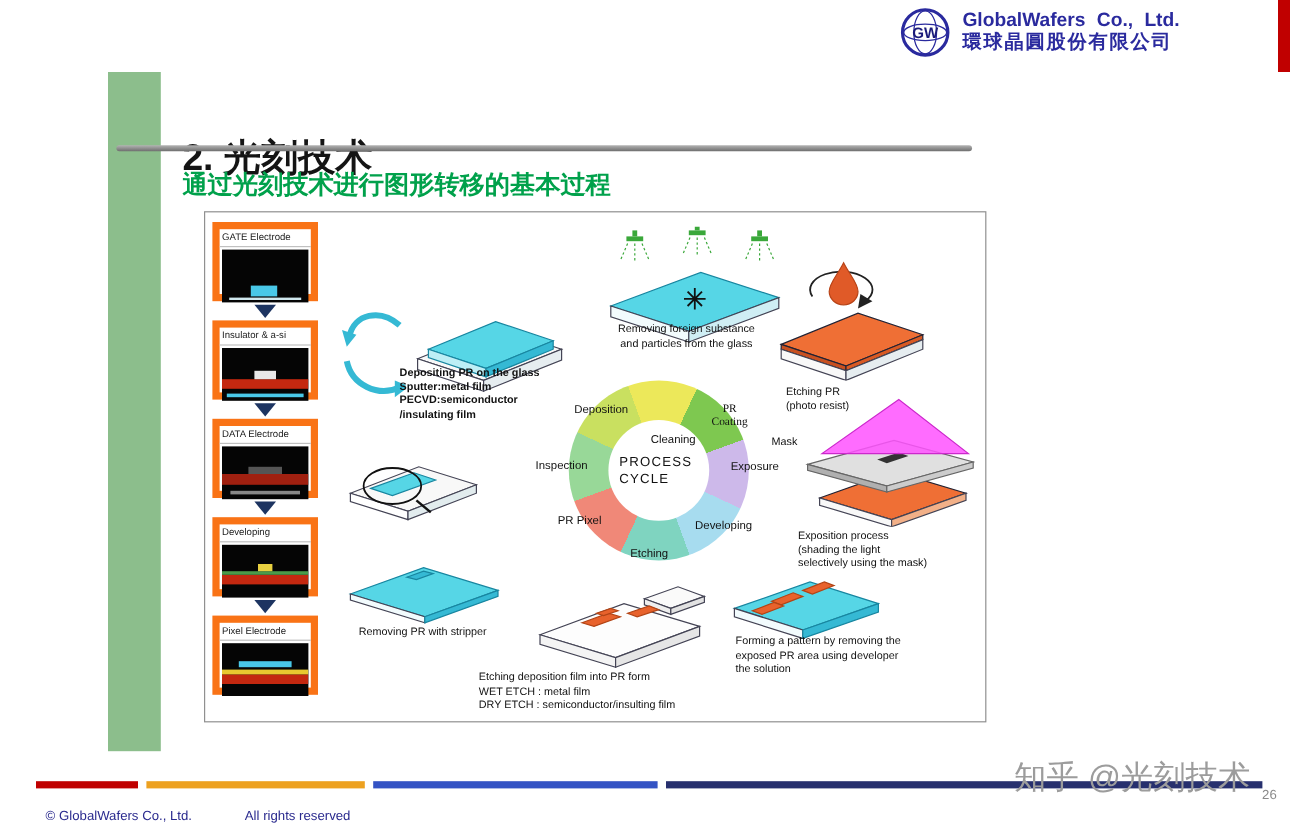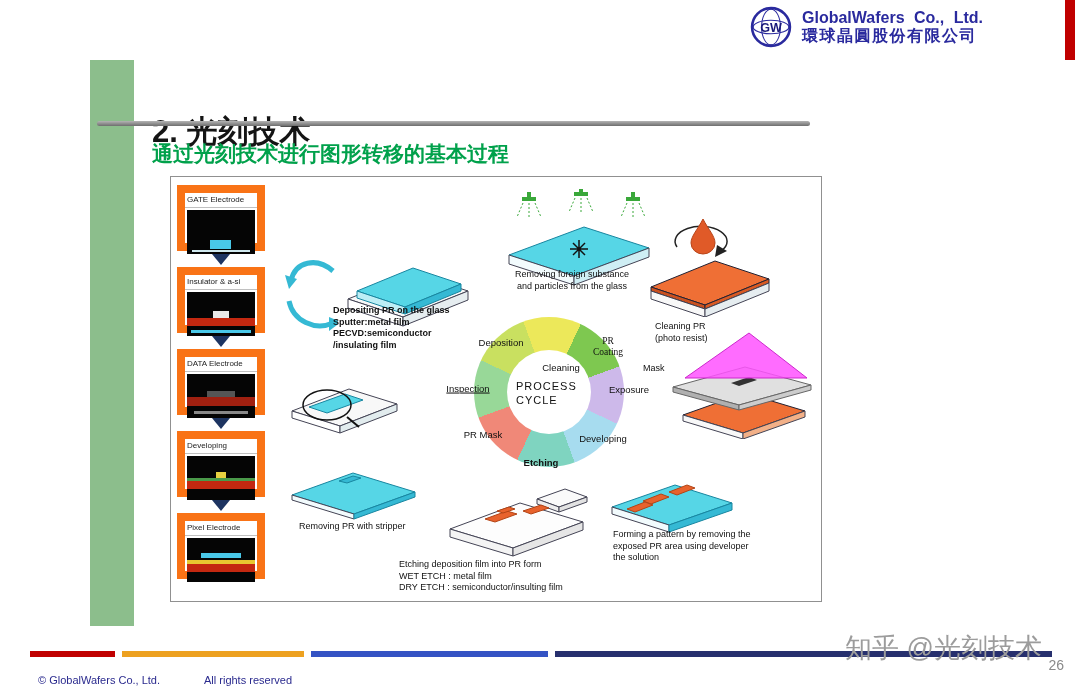--- a/index.html
+++ b/index.html
@@ -21,21 +21,21 @@
     background:var(--accent-green-bar,#8cbe8c); }
   .title { position:absolute; left:152px; top:66px; font-size:31px; font-weight:bold; color:#141414;margin-top:45px; }
   .title-rule { position:absolute; left:97px; top:121px; width:713px; height:5px;
     border-radius:3px; background:linear-gradient(to bottom,#b4b4b4,#6e6e6e); }
   .subtitle { position:absolute; left:152px; top:140px; font-size:21px; font-weight:bold;
     color:var(--subtitle-green,#00a14b); }
   
   .diagram { position:absolute; left:170px; top:176px; width:650px; height:424px;
     border:1px solid #909090; background:#fff; }
   
-  .sbox { position:absolute; left:6px; width:88px; height:66px; border:8px solid #f97316;
+  .sbox { position:absolute; left:6px; width:88px; height:66px; border:6px solid #f97316;
     background:#fff; box-sizing:border-box; }
   .slabel { height:12px; line-height:12px; font-size:8px; padding:1px 2px; color:#222;
     border-bottom:1px solid #c0c0c0; white-space:nowrap; overflow:hidden; }
   .sart { position:relative; margin:2px; height:44px; background:#050505; overflow:hidden; }
   .sart i { position:absolute; display:block; }
   .a0 .l1 { left:34%; bottom:5px; width:30%; height:9px; background:#49c8e8; }
   .a0 .l2 { left:8%;  bottom:2px; width:84%; height:2px; background:#cfe8ee; }
   .a1 .l1 { left:0; bottom:10px; width:100%; height:8px; background:#c42810; }
   .a1 .l2 { left:38%; bottom:18px; width:24%; height:7px; background:#e8e8e8; }
   .a1 .l3 { left:6%; bottom:3px; width:88%; height:3px; background:#49c8e8; }
@@ -55,22 +55,22 @@
   .ring { position:absolute; left:303px; top:140px; width:150px; height:150px; border-radius:50%;
     background:conic-gradient(from -20deg,
       #ece85a 0 45deg, #7ec850 45deg 90deg, #cdb9ea 90deg 135deg, #a7dcef 135deg 180deg,
       #7fd4c0 180deg 225deg, #f08878 225deg 270deg, #98d898 270deg 315deg, #c9e060 315deg 360deg); }
   .ring::after { content:""; position:absolute; inset:33px; background:#fff; border-radius:50%; }
   .cycle-center { position:absolute; left:378px; top:216px; transform:translate(-50%,-50%);
     width:66px; font-size:11px; letter-spacing:1px; color:#111; line-height:1.3; }
   .cstep { position:absolute; transform:translate(-50%,-50%); font-size:9.5px; color:#111;
     text-align:center; white-space:pre-line; line-height:1.15; }
   .s0 { left:390px; top:166px;margin-top:25px; } .s1 { left:437px; top:170px;font-family:Liberation Serif, serif; } .s2 { left:458px; top:213px; }
-  .s3 { left:432px; top:262px; } .s4 { left:370px; top:286px;font-weight:bold; } .s5 { left:312px; top:258px; }
-  .s6 { left:297px; top:212px;text-decoration:underline; } .s7 { left:330px; top:166px; }
+  .s3 { left:432px; top:262px; } .s4 { left:370px; top:286px; } .s5 { left:312px; top:258px; }
+  .s6 { left:297px; top:212px; } .s7 { left:330px; top:166px; }
   
   .illus { position:absolute; }
   .il-clean { left:328px; top:12px; }  .il-dep { left:172px; top:70px; }
   .il-dep-arrows { left:112px; top:78px; } .il-coat { left:472px; top:40px; }
   .il-mask { left:486px; top:154px; }  .il-dev { left:436px; top:294px; }
   .il-etch { left:274px; top:310px; }  .il-strip { left:116px; top:284px; }
   .il-insp { left:116px; top:200px; }
   .cap { position:absolute; font-size:9px; line-height:1.3; color:#111; white-space:pre-line; }
   .cap-clean { left:322px; top:92px; width:158px; text-align:center; }
   .cap-dep   { left:162px; top:128px;font-weight:bold; }
@@ -83,21 +83,21 @@
   
   .bar { position:absolute; top:651px; height:6px; }
   .bar1 { left:30px;  width:85px;  background:var(--bar-red,#c00000); }
   .bar2 { left:122px; width:182px; background:var(--bar-orange,#eda120); }
   .bar3 { left:311px; width:237px; background:var(--bar-blue,#3453c4); }
   .bar4 { left:555px; width:497px; background:var(--bar-navy,#27306e); }
   .foot-copy   { position:absolute; left:38px;  top:674px; font-size:11px; color:var(--footer-navy,#2a2a8e); }
   .foot-rights { position:absolute; left:204px; top:674px; font-size:11px; color:var(--footer-navy,#2a2a8e); }
   .watermark { position:absolute; right:38px; top:630px; font-size:27px;
     color:var(--watermark-gray,#9c9c9c); }
-  .pagenum { position:absolute; right:16px; top:657px; font-size:14px; color:#8a8a8a; }
+  .pagenum { position:absolute; right:16px; top:657px; font-size:11px; color:#8a8a8a; }
 </style>
 </head>
 <body>
 
 <div class="slide">
 
   <div class="corner-stripe"></div>
 
   <div class="brand">
     <svg viewBox="0 0 40 40">
@@ -168,21 +168,21 @@
     </div>
 
     <div class="ring"></div>
     <div class="cycle-center">PROCESS CYCLE</div>
     <div class="cstep s0">Cleaning</div>
     <div class="cstep s1">PR
 Coating</div>
     <div class="cstep s2">Exposure</div>
     <div class="cstep s3">Developing</div>
     <div class="cstep s4">Etching</div>
-    <div class="cstep s5">PR Mask</div>
+    <div class="cstep s5">PR Pixel</div>
     <div class="cstep s6">Inspection</div>
     <div class="cstep s7">Deposition</div>
 
     <svg class="illus il-clean" width="160" height="105" viewBox="0 0 160 105">
       <g>
         <g transform="translate(30,8)" stroke="#3aa83a">
           <rect x="-7" y="0" width="14" height="4" fill="#3aa83a" stroke="none"></rect>
           <rect x="-2" y="-5" width="4" height="5" fill="#3aa83a" stroke="none"></rect>
           <line x1="-6" y1="6" x2="-12" y2="20" stroke-dasharray="2,2"></line>
           <line x1="0" y1="6" x2="0" y2="22" stroke-dasharray="2,2"></line>
@@ -239,34 +239,37 @@
     <svg class="illus il-coat" width="130" height="100" viewBox="0 0 130 100">
       <path d="M34,30 A26,15 0 1 1 78,34" stroke="#222" stroke-width="1.5" fill="none"></path>
       <polygon points="74,28 84,34 72,40" fill="#222"></polygon>
       <path d="M60,2 C55,12 48,19 48,26 a12,11 0 0 0 24,0 C72,19 65,12 60,2 Z" fill="#e05a28" stroke="#b84418"></path>
       <polygon points="8,70 72,44 126,62 62,88" fill="#ef6f35" stroke="#223"></polygon>
       <polygon points="8,70 62,88 62,92 8,74" fill="#c85020" stroke="#223"></polygon>
       <polygon points="62,88 126,62 126,66 62,92" fill="#d85a24" stroke="#223"></polygon>
       <polygon points="8,74 62,92 62,100 8,82" fill="#f8f8f8" stroke="#445"></polygon>
       <polygon points="62,92 126,66 126,74 62,100" fill="#e6edf0" stroke="#445"></polygon>
     </svg>
-    <div class="cap cap-coat">Cleaning PR
+    <div class="cap cap-coat">Etching PR
 (photo resist)</div>
 
     <svg class="illus il-mask" width="160" height="108" viewBox="0 0 160 108">
       <polygon points="26,84 88,62 148,80 86,102" fill="#ef6f35" stroke="#223"></polygon>
       <polygon points="26,84 86,102 86,108 26,90" fill="#f8f8f8" stroke="#445"></polygon>
       <polygon points="86,102 148,80 148,86 86,108" fill="#f2b088" stroke="#445"></polygon>
       <polygon points="16,56 88,36 154,54 82,74" fill="#e0e0e0" stroke="#666"></polygon>
       <polygon points="16,56 82,74 82,79 16,61" fill="#b0b0b0" stroke="#666"></polygon>
       <polygon points="82,74 154,54 154,59 82,79" fill="#cccccc" stroke="#666"></polygon>
       <polygon points="74,52 92,46 100,49 82,55" fill="#333"></polygon>
       <polygon points="92,2 28,47 150,47" fill="#ff52ff" fill-opacity="0.85" stroke="#cc29cc"></polygon>
     </svg>
     <div class="mask-label">Mask</div>
+    <div class="cap cap-exp">Exposition process
+(shading the light
+selectively using the mask)</div>
 
     <svg class="illus il-dev" width="130" height="62" viewBox="0 0 130 62">
       <polygon points="5,36 68,14 125,32 62,54" fill="#56d6e6" stroke="#1886a0"></polygon>
       <polygon points="36,30 54,23 62,26 44,33" fill="#e8622c" stroke="#b34415"></polygon>
       <polygon points="62,21 80,14 88,17 70,24" fill="#e8622c" stroke="#b34415"></polygon>
       <polygon points="20,38 38,31 46,34 28,41" fill="#e8622c" stroke="#b34415"></polygon>
       <polygon points="5,36 62,54 62,61 5,43" fill="#f2fbfd" stroke="#445"></polygon>
       <polygon points="62,54 125,32 125,39 62,61" fill="#35b9d4" stroke="#1886a0"></polygon>
     </svg>
     <div class="cap cap-dev">Forming a pattern by removing the

